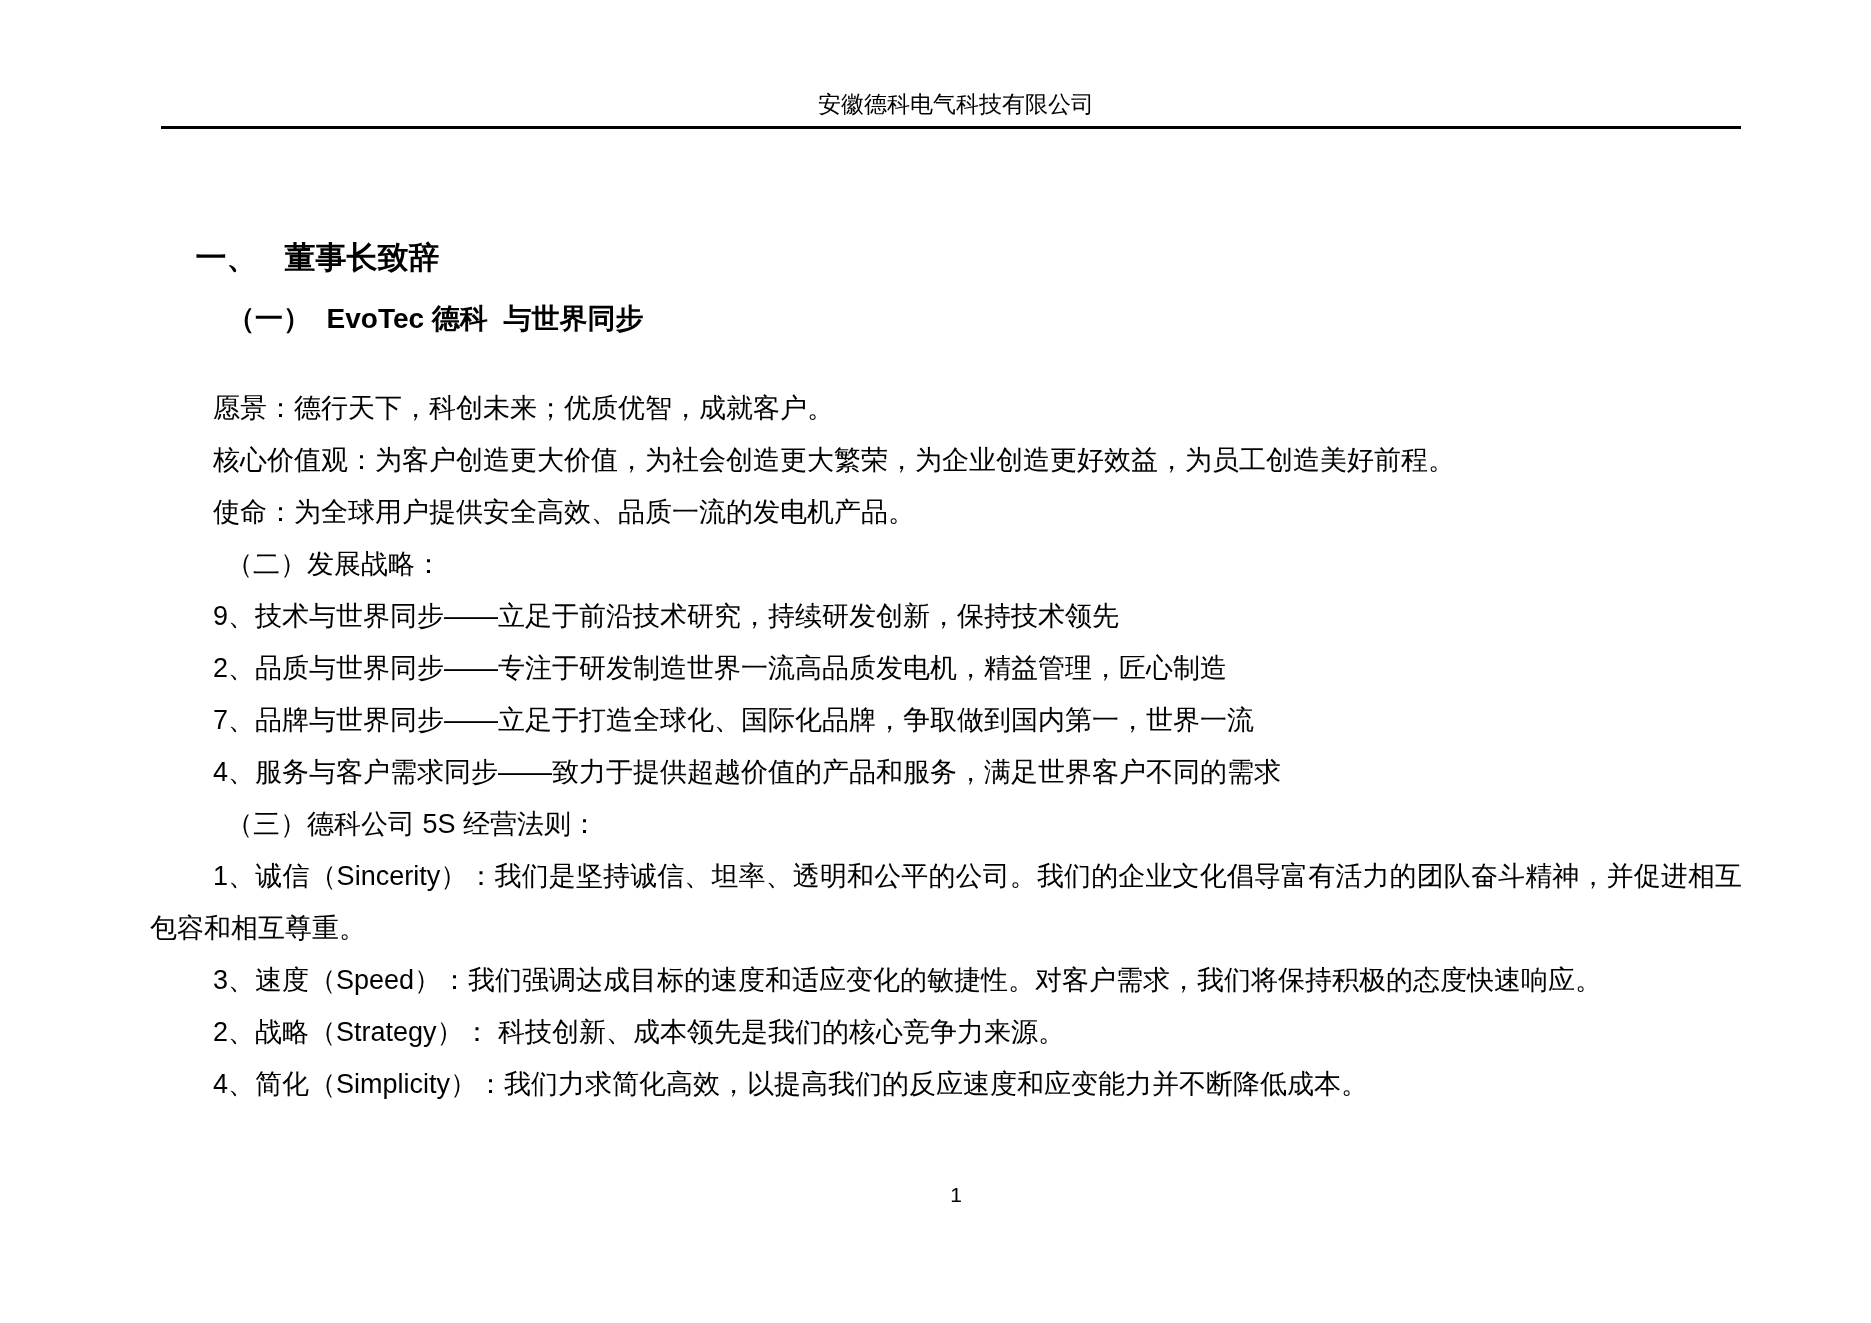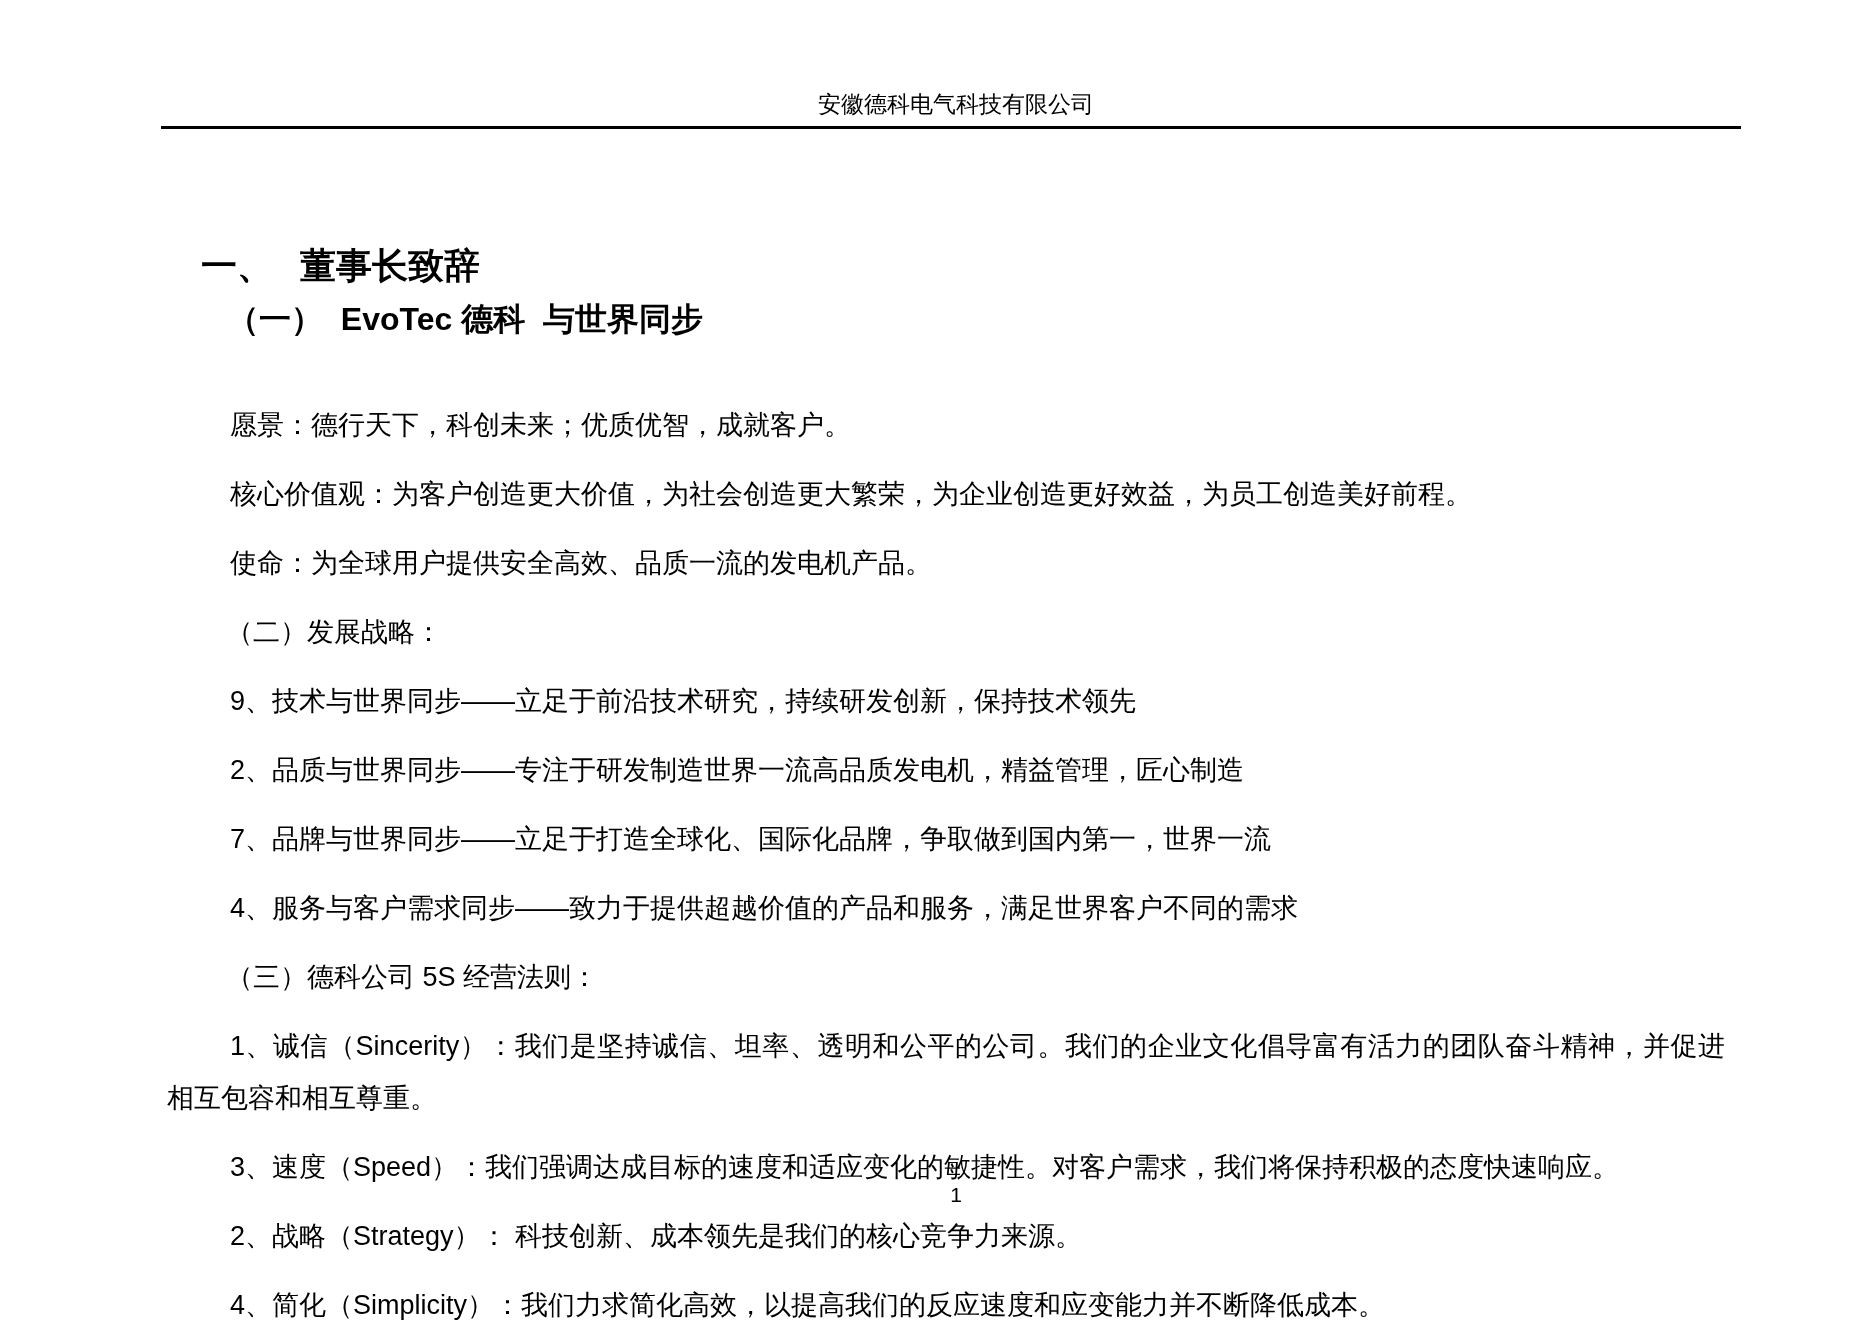--- a/index.html
+++ b/index.html
@@ -26,50 +26,50 @@
   .header-rule {
     position: absolute;
     top: 126px;
     left: 161px;
     width: 1580px;
     height: 3px;
     background: #000000;
   }
   .doc-title {
     position: absolute;
-    top: 200px;
+    top: 192px;
     left: 161px;
-    font-size: 36px;
+    font-size: 31px;
     font-weight: bold;
     line-height: 44px;
     white-space: pre;
   }
   .doc-title .title-num { margin-right: 27px; }
   .section-one-heading {
     position: absolute;
     top: 299px;
     left: 227px;
-    font-size: 32px;
+    font-size: 28px;
     font-weight: bold;
     line-height: 40px;
     white-space: pre-wrap;
   }
   .body-flow {
     position: absolute;
     top: 382px;
     left: 150px;
     width: 1592px;
     font-size: 27px;
     line-height: 52px;
     text-align: justify;
   }
   .body-flow .p {
     text-indent: 63px;
     white-space: pre-wrap;
-    margin: 17px;
+    margin: 0;
   }
   .body-flow .h {
     text-indent: 76px;
     font-weight: normal;
     white-space: pre-wrap;
     margin: 0;
   }
   .footer-page {
     position: absolute;
     top: 1180px;

